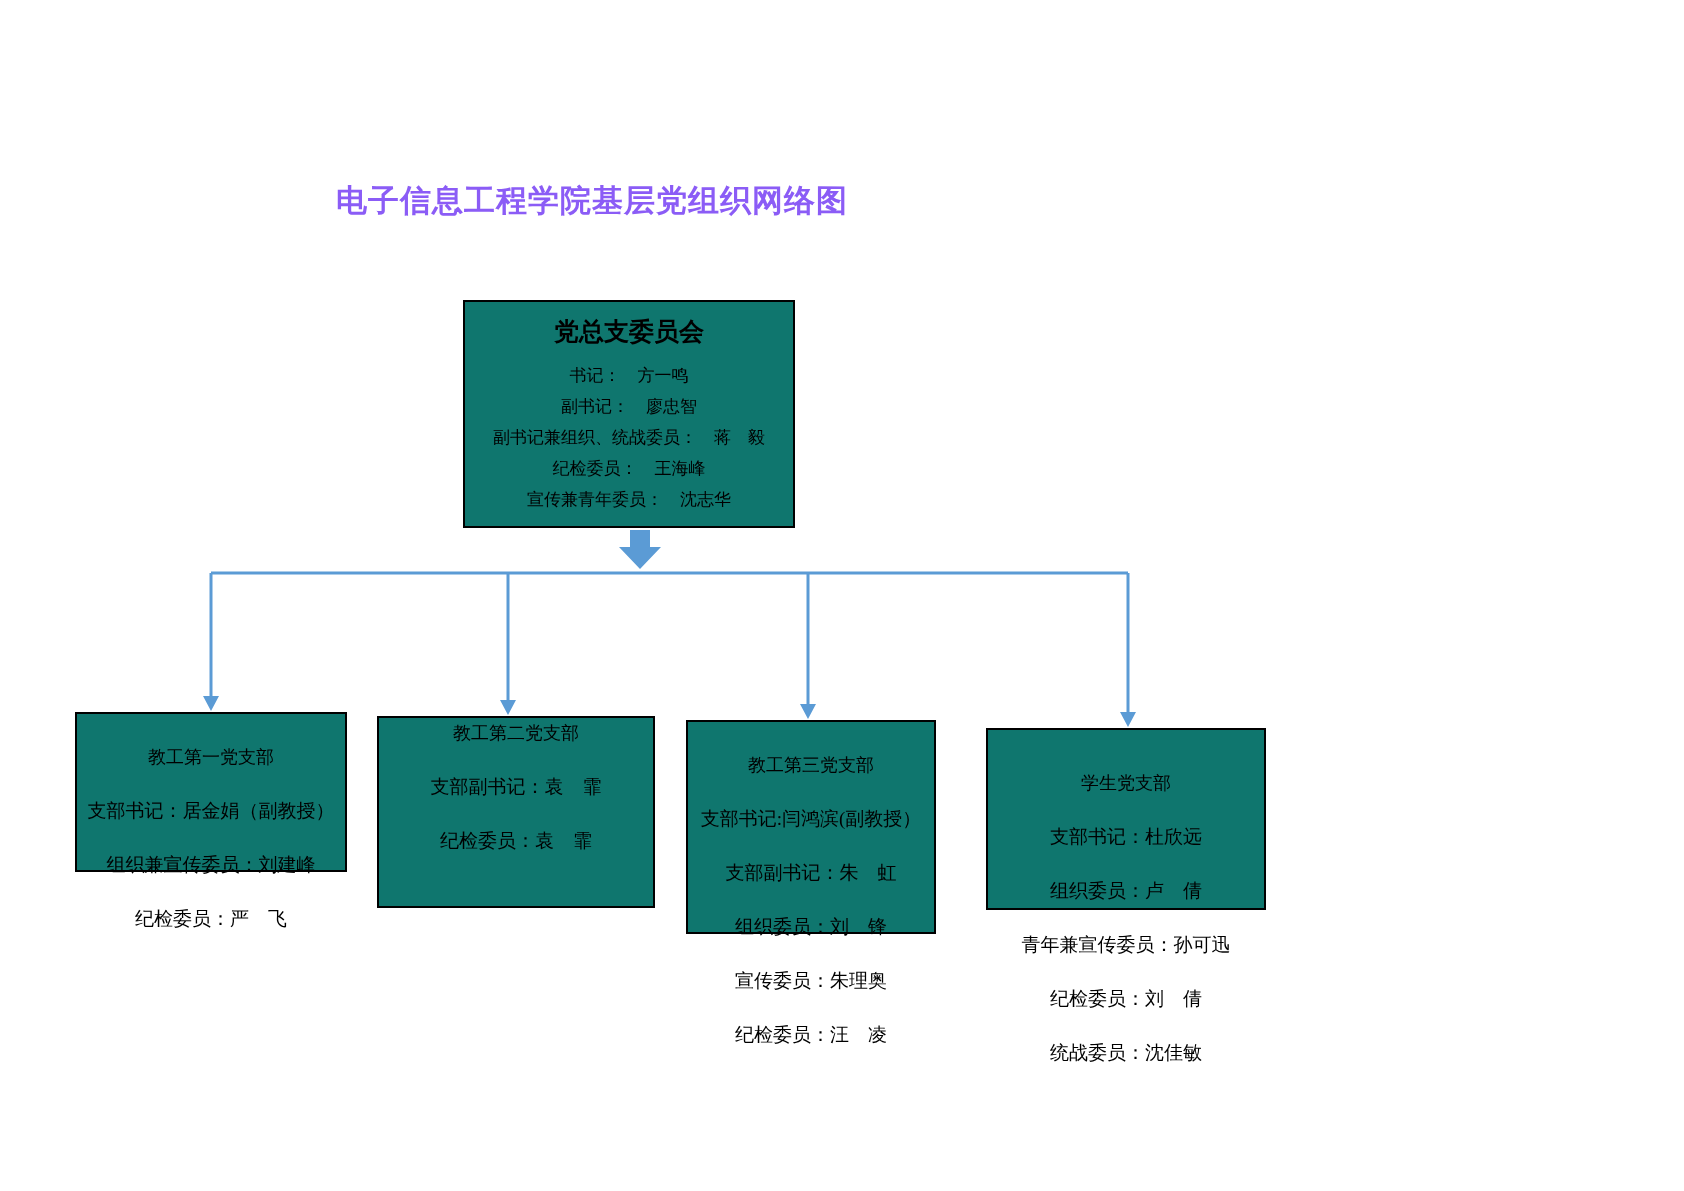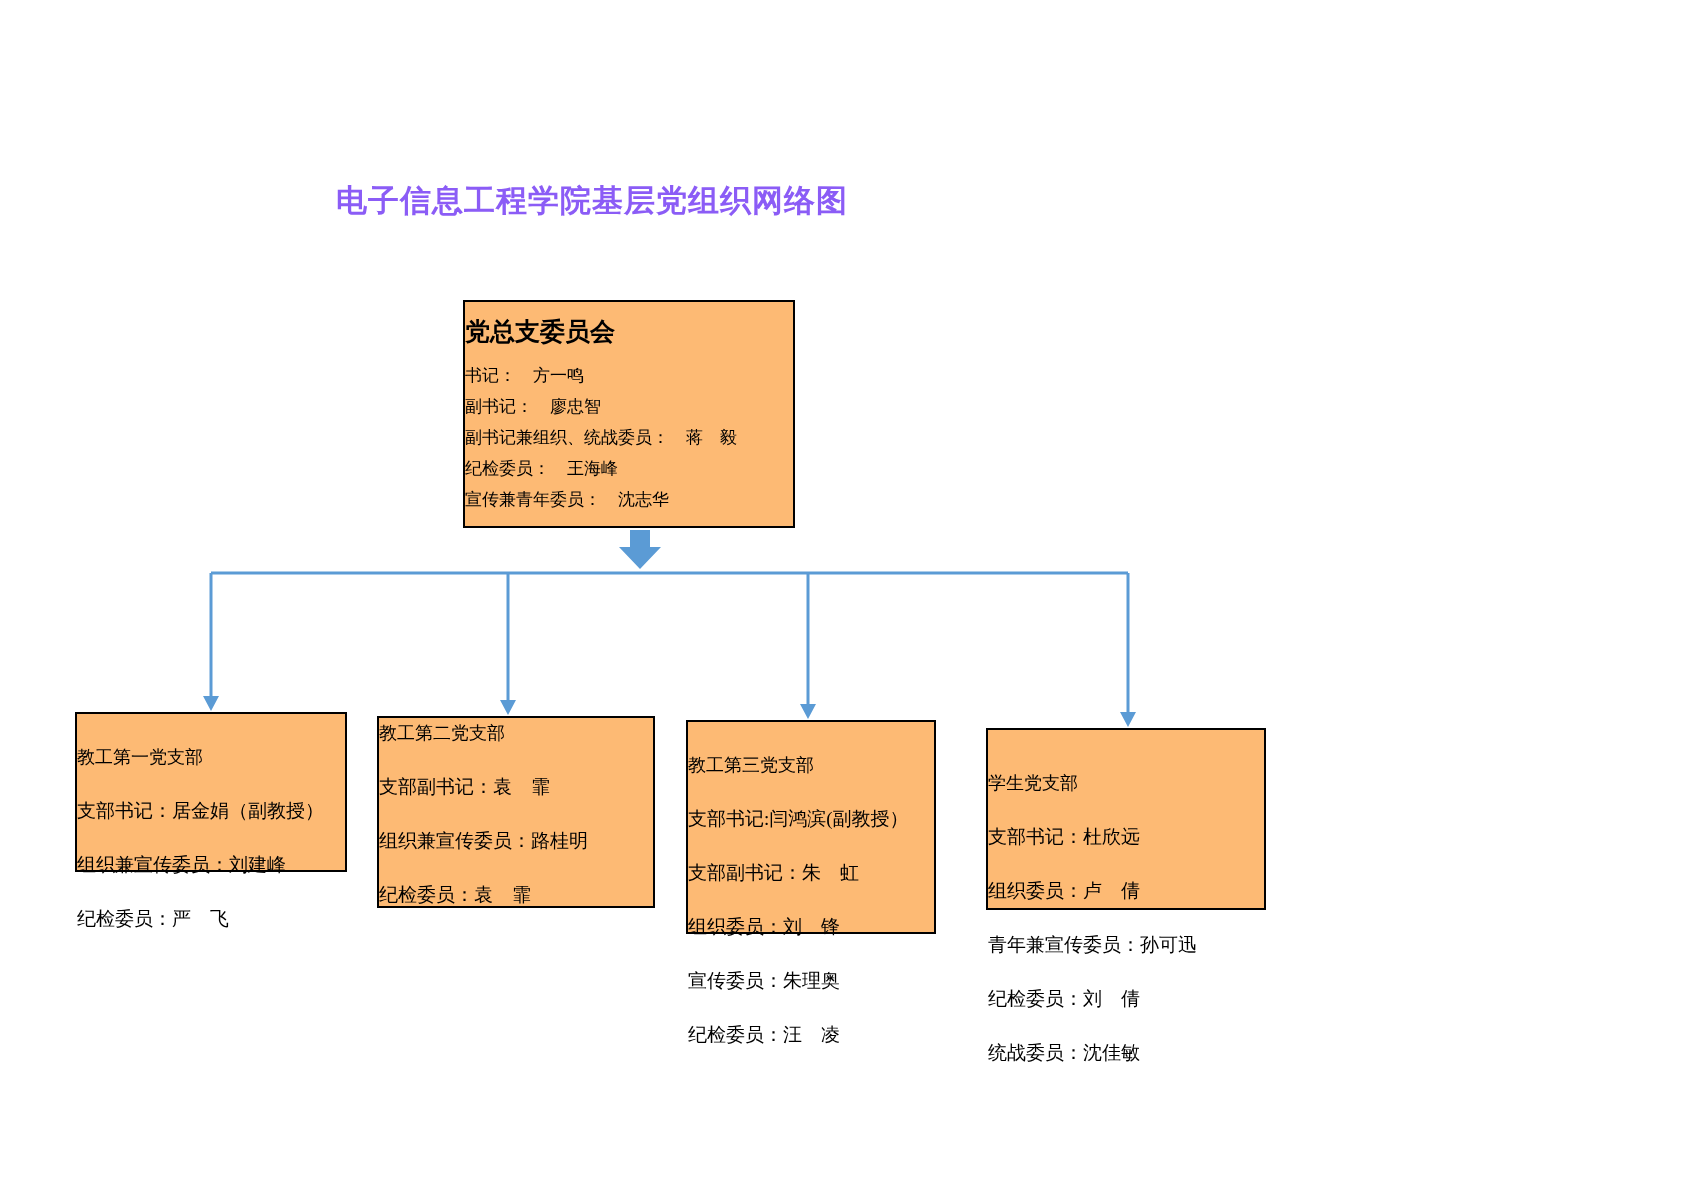--- a/index.html
+++ b/index.html
@@ -23,21 +23,22 @@
     font-family: "Liberation Sans", sans-serif;
     font-weight: bold;
     font-size: 31px;
     letter-spacing: 1px;
     color: #8b5cf6;
     white-space: nowrap;
   }
   .box {
     position: absolute;
     border: 2px solid #000000;
-    background: #fdba74;
+    background: #0f766e;
+    text-align: center;
     box-sizing: border-box;
   }
   .committee-box {
     left: 463px;
     top: 300px;
     width: 332px;
     height: 228px;
     padding-top: 12px;
   }
   .committee-title {
@@ -112,21 +113,20 @@
   <div class="box branch-box branch-1">
     <div class="branch-title">教工第一党支部</div>
     <div class="member">支部书记：居金娟（副教授）</div>
     <div class="member">组织兼宣传委员：刘建峰</div>
     <div class="member">纪检委员：严　飞</div>
   </div>
 
   <div class="box branch-box branch-2">
     <div class="branch-title">教工第二党支部</div>
     <div class="member">支部副书记：袁　霏</div>
-    <div class="member">组织兼宣传委员：路桂明</div>
     <div class="member">纪检委员：袁　霏</div>
   </div>
 
   <div class="box branch-box branch-3">
     <div class="branch-title">教工第三党支部</div>
     <div class="member">支部书记:闫鸿滨(副教授）</div>
     <div class="member">支部副书记：朱　虹</div>
     <div class="member">组织委员：刘　锋</div>
     <div class="member">宣传委员：朱理奥</div>
     <div class="member">纪检委员：汪　凌</div>

